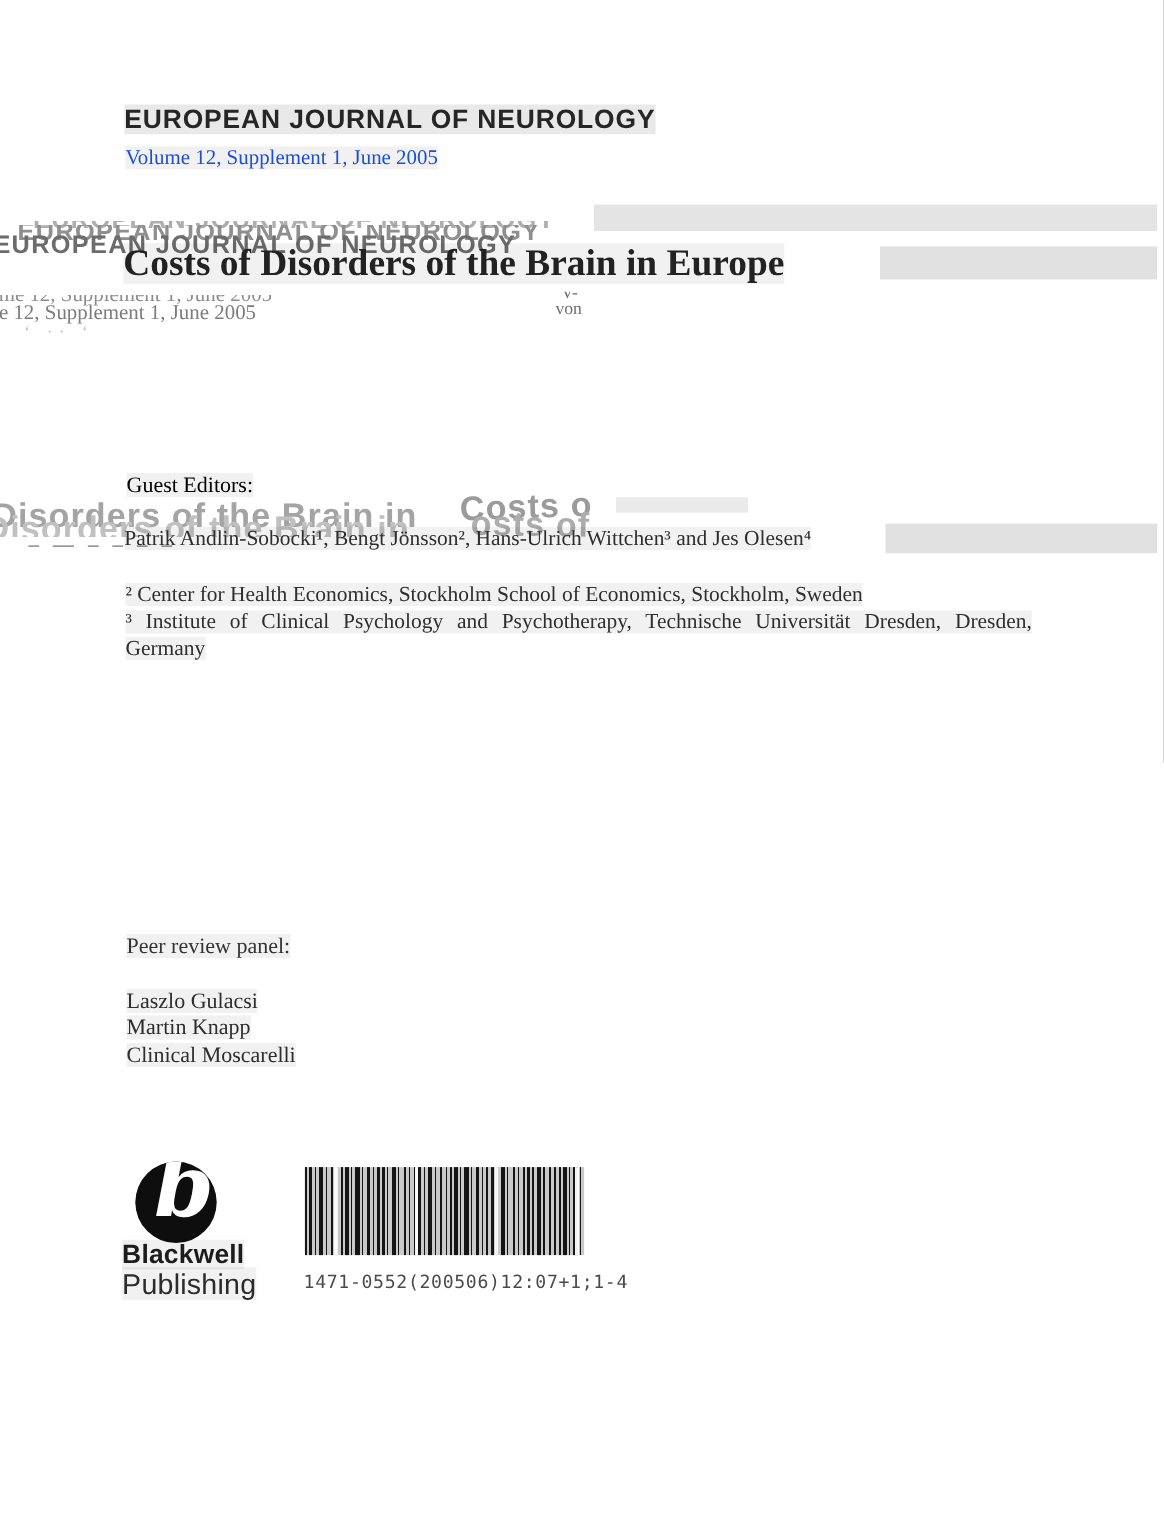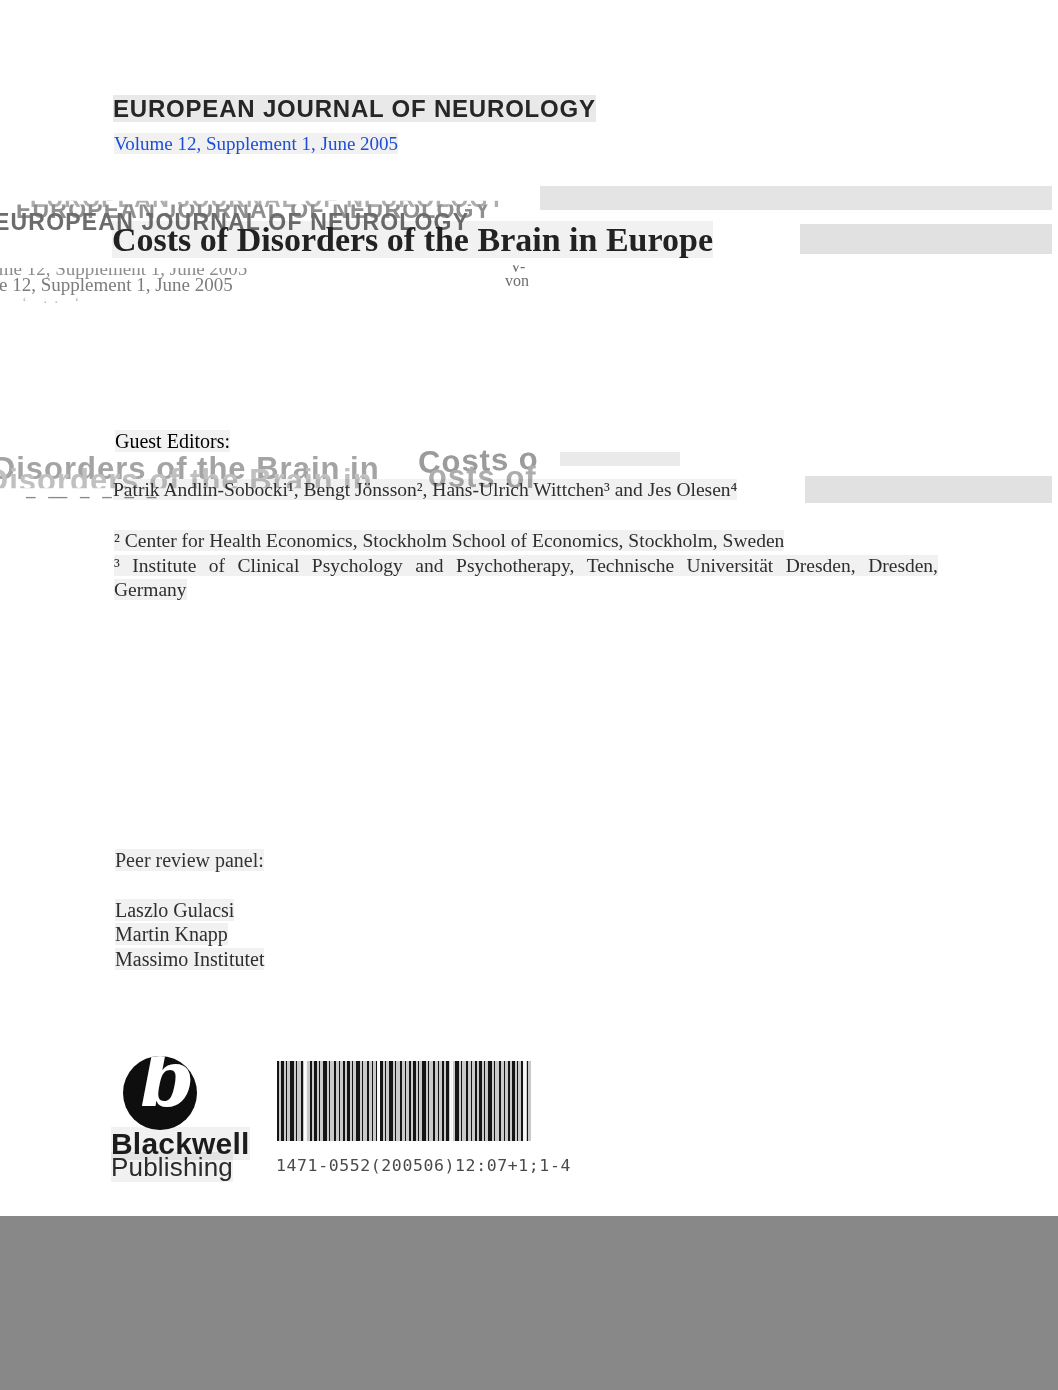--- a/index.html
+++ b/index.html
@@ -1,18 +1,18 @@
 <!DOCTYPE html>
 <html><head>
 <meta charset="utf-8">
 <style>
   html,body{margin:0;padding:0;background:#888;}
   .page{
     position:relative;
-    width:1058px;height:1216px;
+    width:1058px;height:1390px;
     margin:0 auto;
     background:#ffffff;
     overflow:hidden;
     font-family:"Liberation Serif", serif;
     color:#2d2d2d;
   }
   .abs{position:absolute;}
   
   .scan{background:rgba(0,0,0,0.055);}
   .scan-dk{background:rgba(0,0,0,0.085);}
@@ -83,21 +83,21 @@
   }
   .logo-b{
     position:absolute;left:17px;top:-16px;
     font-family:"DejaVu Serif", serif;
     font-style:italic;font-weight:bold;
     font-size:78px;color:#ffffff;line-height:1;
   }
   .pub-line1{
     left:111px;top:1127px;
     font-family:"Liberation Sans", sans-serif;
-    font-weight:bold;font-size:30px;color:#1c1c1c;letter-spacing:0.2px;text-align:center;
+    font-weight:bold;font-size:24px;color:#1c1c1c;letter-spacing:0.2px;text-align:center;
   }
   .pub-line2{
     left:111px;top:1152px;
     font-family:"Liberation Sans", sans-serif;
     font-size:26px;color:#2b2b2b;letter-spacing:0.2px;
   }
 
   
   .barcode{
     left:277px;top:1061px;width:254px;height:80px;
@@ -167,21 +167,21 @@
 
   <div class="abs affiliations">
     <p><span class="scan">² Center for Health Economics, Stockholm School of Economics, Stockholm, Sweden</span></p>
     <p><span class="scan">³ Institute of Clinical Psychology and Psychotherapy, Technische Universität Dresden, Dresden, Germany</span></p>
   </div>
 
   <div class="abs peer-label"><span class="scan">Peer review panel:</span></div>
   <div class="abs peer-list">
     <div><span class="scan">Laszlo Gulacsi</span></div>
     <div><span class="scan">Martin Knapp</span></div>
-    <div><span class="scan">Massimo Institutet</span></div>
+    <div><span class="scan">Clinical Moscarelli</span></div>
   </div>
 
   <div class="abs logo-circle">
     <span class="logo-b">b</span>
   </div>
   <div class="abs pub-line1"><span class="scan">Blackwell</span></div>
   <div class="abs pub-line2"><span class="scan">Publishing</span></div>
 
   <div class="abs barcode"></div>
   <div class="abs barcode-caption">1471-0552(200506)12:07+1;1-4</div>

